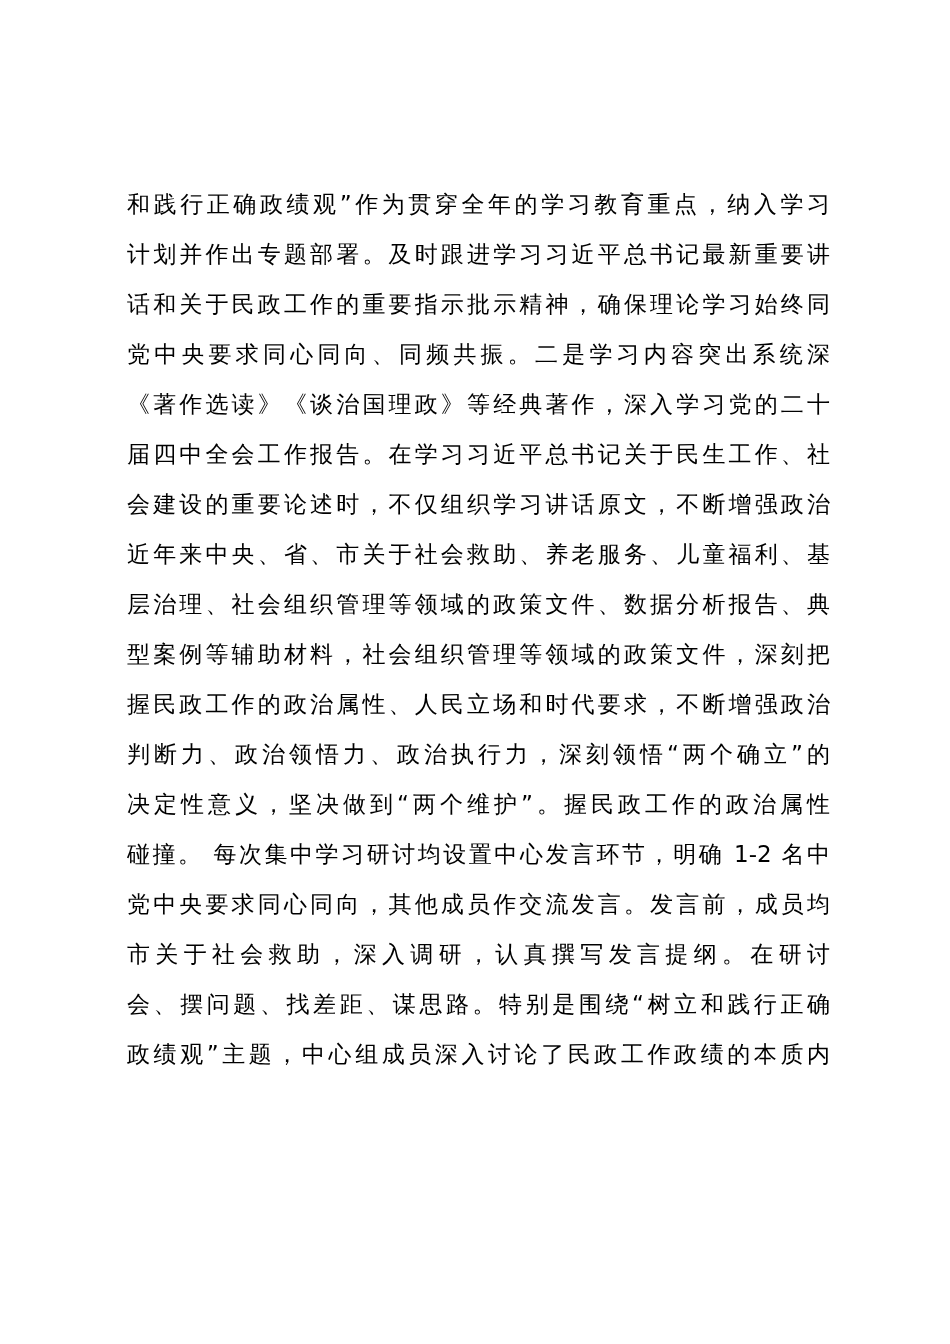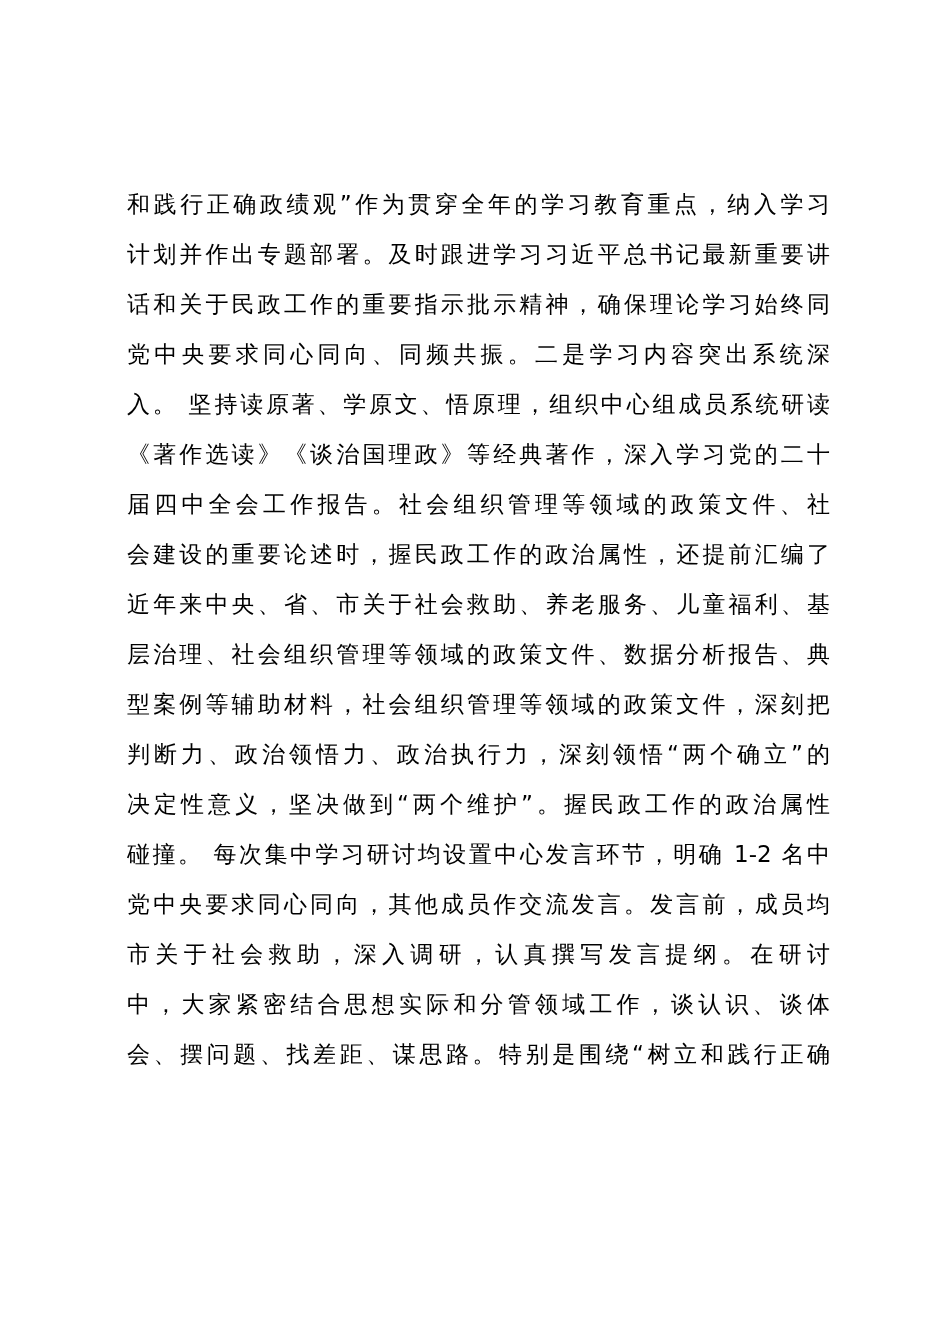--- a/index.html
+++ b/index.html
@@ -43,28 +43,28 @@
   </style>
 </head>
 <body>
 
 <div class="page">
   <div class="body-text">
     <span class="line">和践行正确政绩观”作为贯穿全年的学习教育重点，纳入学习</span>
     <span class="line">计划并作出专题部署。及时跟进学习习近平总书记最新重要讲</span>
     <span class="line">话和关于民政工作的重要指示批示精神，确保理论学习始终同</span>
     <span class="line">党中央要求同心同向、同频共振。二是学习内容突出系统深</span>
-    <span class="line">入。 坚持读原著、学原文、悟原理，组织中心组成员系统研读</span>
     <span class="line">《著作选读》《谈治国理政》等经典著作，深入学习党的二十</span>
-    <span class="line">届四中全会工作报告。社会组织管理等领域的政策文件、社</span>
-    <span class="line">会建设的重要论述时，握民政工作的政治属性，还提前汇编了</span>
+    <span class="line">届四中全会工作报告。在学习习近平总书记关于民生工作、社</span>
+    <span class="line">会建设的重要论述时，不仅组织学习讲话原文，不断增强政治</span>
     <span class="line">近年来中央、省、市关于社会救助、养老服务、儿童福利、基</span>
     <span class="line">层治理、社会组织管理等领域的政策文件、数据分析报告、典</span>
     <span class="line">型案例等辅助材料，社会组织管理等领域的政策文件，深刻把</span>
+    <span class="line">握民政工作的政治属性、人民立场和时代要求，不断增强政治</span>
     <span class="line">判断力、政治领悟力、政治执行力，深刻领悟“两个确立”的</span>
     <span class="line">决定性意义，坚决做到“两个维护”。握民政工作的政治属性</span>
     <span class="line">碰撞。 每次集中学习研讨均设置中心发言环节，明确 1-2 名中</span>
     <span class="line">党中央要求同心同向，其他成员作交流发言。发言前，成员均</span>
     <span class="line">市关于社会救助，深入调研，认真撰写发言提纲。在研讨</span>
-    <span class="line">中，大家紧密结合思想实际和分管领域工作，谈认识、谈体</span>
     <span class="line">会、摆问题、找差距、谋思路。特别是围绕“树立和践行正确</span>
+    <span class="line">政绩观”主题，中心组成员深入讨论了民政工作政绩的本质内</span>
   </div>
 </div>
 
 </body></html>

